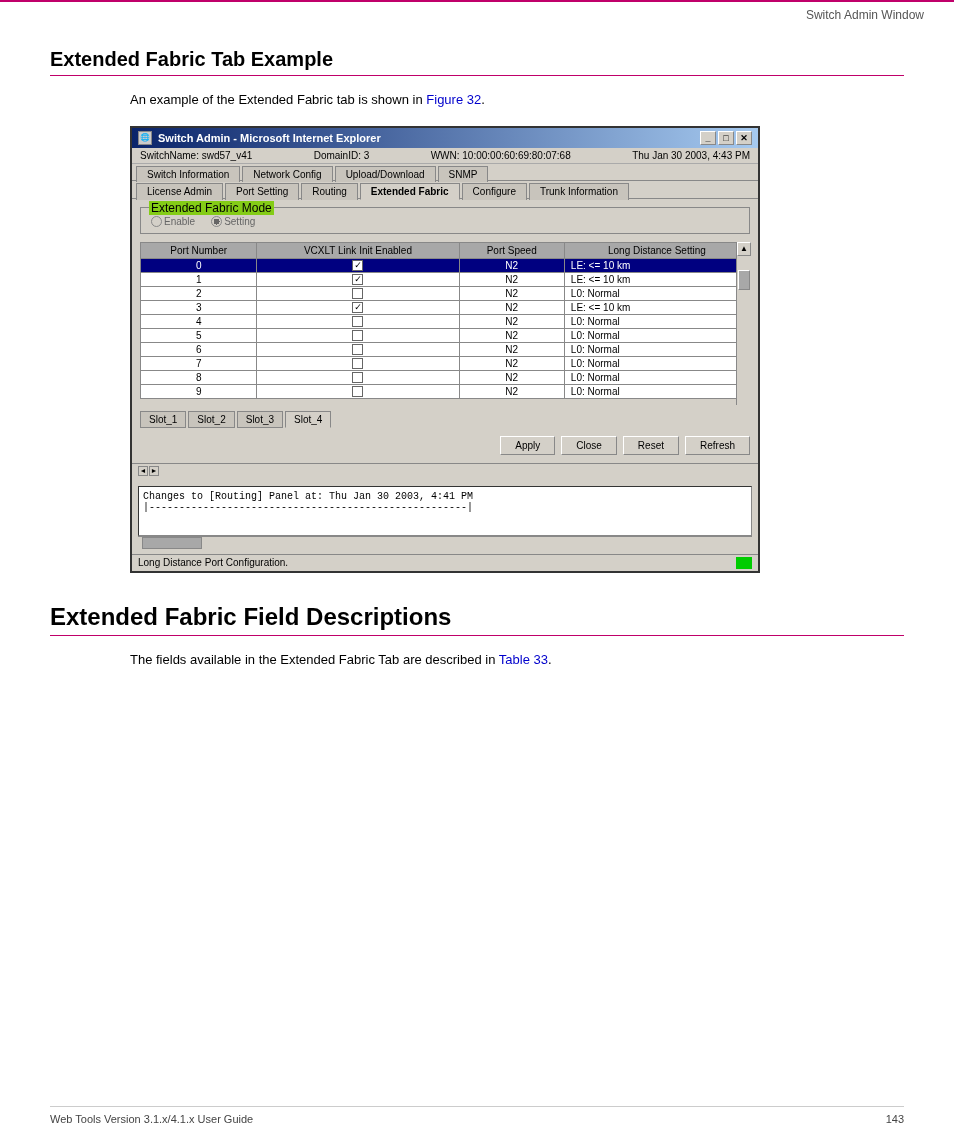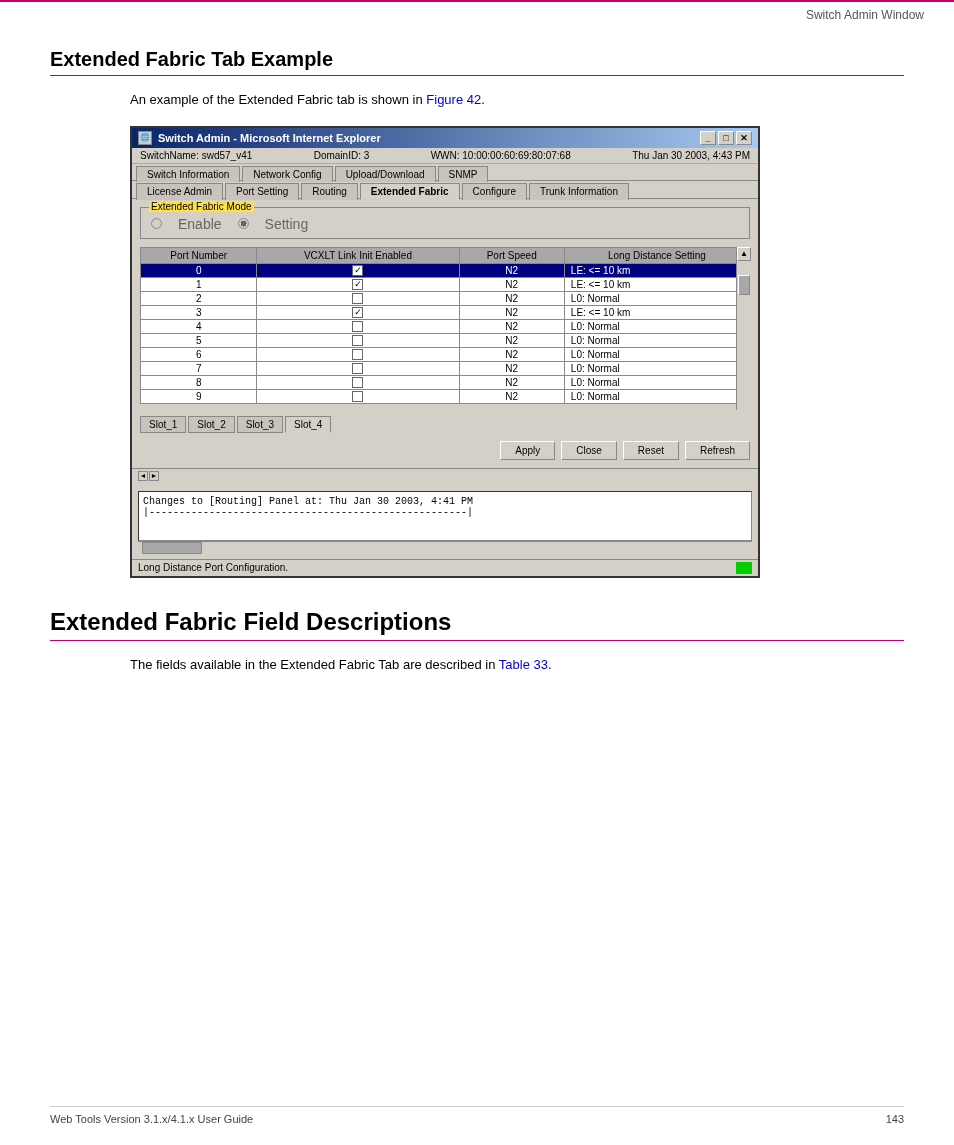--- a/index.html
+++ b/index.html
@@ -159,39 +159,39 @@
     
     .mode-box {
       border: 1px solid #888;
       padding: 4px 10px 6px 10px;
       margin-bottom: 8px;
       background: #d4d0c8;
       position: relative;
     }
 
     .mode-box-legend {
-      font-size: 10px;
+      font-size: 12px;
       position: absolute;
       top: -7px;
       left: 8px;
-      background: #fde047;
+      background: #84cc16;
       padding: 0 2px;
     }
 
     .mode-options {
       display: flex;
       gap: 16px;
       padding-top: 4px;
     }
 
     .radio-option {
       display: flex;
       align-items: center;
-      gap: 16px;
-      font-size: 14px;
+      gap: 2px;
+      font-size: 10px;
       color: #666;
     }
 
     .radio-circle {
       width: 11px;
       height: 11px;
       border-radius: 50%;
       border: 1px solid #888;
       background: #d4d0c8;
     }
@@ -419,21 +419,21 @@
 <div class="page-header">
   <span>Switch Admin Window</span>
 </div>
 
 <div class="content-area">
 
   <div class="section-title">Extended Fabric Tab Example</div>
 
   <div class="intro-text">
     <span>An example of the Extended Fabric tab is shown in</span>
-    <a href="#">Figure 42</a><span>.</span>
+    <a href="#">Figure 32</a><span>.</span>
   </div>
 
   <div class="figure-container">
 
     <div class="win-dialog">
 
       <div class="win-titlebar">
         <div class="win-titlebar-title">
           <span class="win-titlebar-icon">🌐</span>
           <span>Switch Admin - Microsoft Internet Explorer</span>

